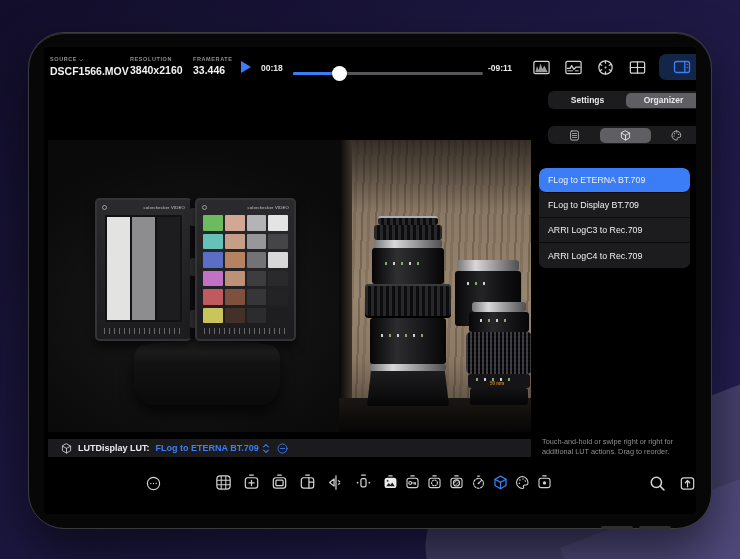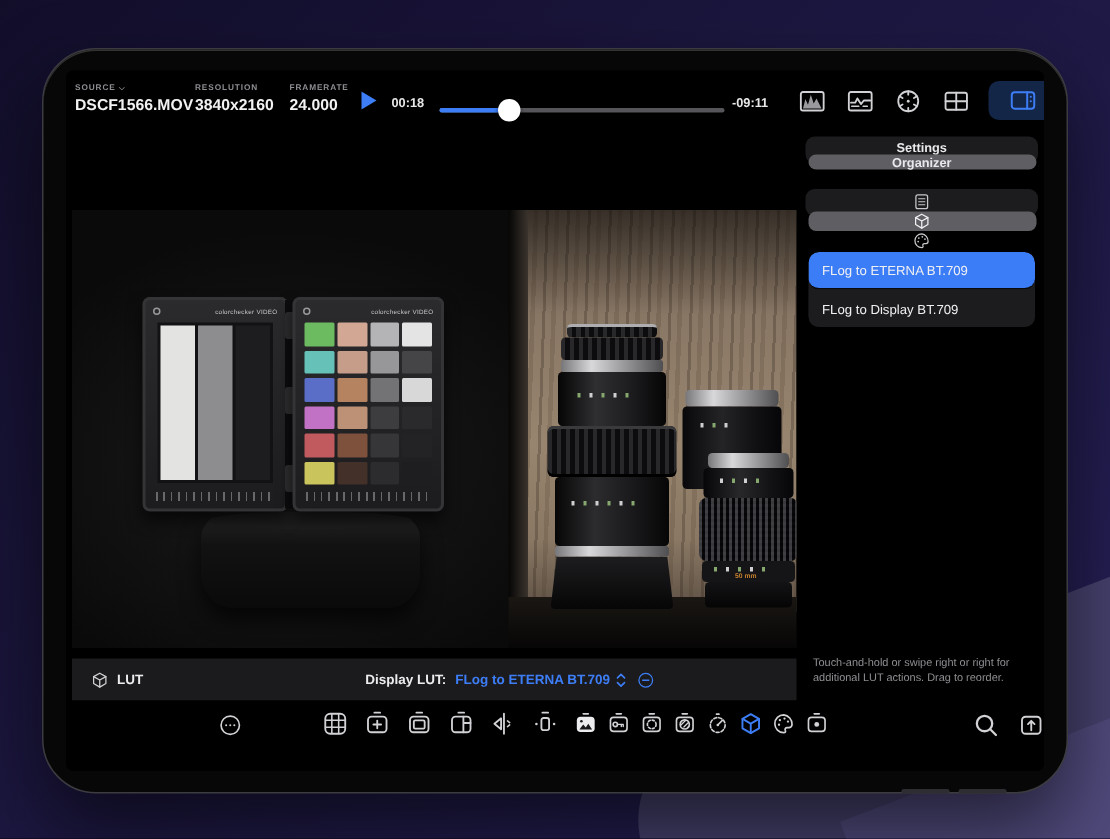--- a/index.html
+++ b/index.html
@@ -34,22 +34,22 @@
   .scopes{position:absolute;left:487px;top:7px;display:flex;align-items:center;gap:11px;}
   .scope-btn{width:21px;height:21px;display:flex;align-items:center;justify-content:center;cursor:pointer;}
   .pill{width:46px;height:26px;border-radius:7px;background:#142648;display:flex;align-items:center;justify-content:center;}
 
   
   svg.ic{display:block;stroke:#d2d2d6;fill:none;stroke-width:1.3;stroke-linecap:round;stroke-linejoin:round;}
   svg.blue{stroke:#3d7ef7;}
 
   
   .sidebar{position:absolute;left:489px;top:42px;width:163px;height:378px;background:#000;}
-  .segctl{position:absolute;left:4px;width:155px;height:18px;background:#1c1c1e;border-radius:6px;
-    display:flex;padding:1.5px;flex-direction:column;}
+  .segctl{position:absolute;left:15px;width:155px;height:18px;background:#1c1c1e;border-radius:6px;
+    display:flex;padding:1.5px;}
   .seg{flex:1;display:flex;align-items:center;justify-content:center;font-size:8.5px;font-weight:700;
     color:#e9e9eb;border-radius:5px;cursor:pointer;}
   .seg.on{background:#5e5e63;}
   .sec-row{position:absolute;left:8px;top:62px;width:148px;display:flex;align-items:center;justify-content:space-between;}
   .sec-title{font-size:8.5px;color:#d9d9dc;}
   .lutlist{position:absolute;left:6px;top:79px;width:151px;border-radius:7px;overflow:hidden;background:#1c1c1e;}
   .lutrow{height:25px;display:flex;align-items:center;padding:0 9px;font-size:8.8px;color:#f0f0f2;
     border-bottom:1px solid #0a0a0a;cursor:pointer;background:#1c1c1e;}
   .lutrow:last-child{border-bottom:none;}
   .lutrow.sel{background:#3b7cf7;border-radius:7px;}
@@ -93,25 +93,25 @@
 
   .seg-sil{background:linear-gradient(90deg,#77777a,#d8d8da 30%,#8d8d90 68%,#4f4f52);}
   .knurl{background:repeating-linear-gradient(90deg,#28282a 0 3px,#0c0c0e 3px 6px);}
   .lenspart{position:absolute;border-radius:3px;}
   .tickrow{position:absolute;display:flex;gap:6px;}
   .tick{width:2px;height:3px;background:#86a86e;}
   .tick.w{background:#cfcfd1;height:2.5px;}
   .lens-label{position:absolute;font-size:4.5px;color:#c9812e;font-weight:700;}
 
   
-  .lutbar{position:absolute;left:4px;top:350px;width:483px;height:28px;background:#1b1b1d;
+  .lutbar{position:absolute;left:4px;top:350px;width:483px;height:18px;background:#1b1b1d;
     display:flex;align-items:center;}
   .lutbar .left{display:flex;align-items:center;gap:5px;margin-left:12px;}
   .lutbar .left span{font-size:9px;color:#ececee;font-weight:600;}
-  .lutbar .center{display:flex;align-items:center;gap:6px;margin-left:148px;}
+  .lutbar .center{display:flex;align-items:center;gap:6px;}
   .dl-label{font-size:9px;color:#ececee;font-weight:600;}
   .dl-value{font-size:9px;color:#3d7ef7;font-weight:600;display:flex;align-items:center;gap:3px;cursor:pointer;}
 
   
   .toolbar{position:absolute;left:0;top:420px;width:652px;height:47px;background:#000;}
   .mode-select{position:absolute;left:9px;top:6px;width:85px;height:20px;border:1px solid #3a3a3d;
     border-radius:6px;display:flex;align-items:center;padding:0 6px;cursor:pointer;background:#161618;}
   .mode-select span{font-size:9px;color:#f0f0f2;flex:1;}
   .more-btn{position:absolute;left:101px;top:8px;cursor:pointer;}
   .tgroupA{position:absolute;left:170px;top:6px;display:flex;gap:9px;}
@@ -136,21 +136,21 @@
         <div class="meta" style="left:6px;">
           <div class="lab"><span>SOURCE</span> <span style="font-size:5px;">⌵</span></div>
           <div class="val">DSCF1566.MOV</div>
         </div>
         <div class="meta" style="left:86px;text-decoration:underline;">
           <div class="lab">RESOLUTION</div>
           <div class="val">3840x2160</div>
         </div>
         <div class="meta" style="left:149px;">
           <div class="lab">FRAMERATE</div>
-          <div class="val">24.000</div>
+          <div class="val">33.446</div>
         </div>
         <div class="play"></div>
         <div class="tcode" style="left:217px;">00:18</div>
         <div class="slider">
           <div class="fill" id="slider-fill" style="width: 24%;"></div>
           <div class="knob" id="slider-knob" style="left: calc(24% - 7px);"></div>
         </div>
         <div class="tcode" style="left:444px;">-09:11</div>
 
         <div class="scopes">
@@ -362,20 +362,22 @@
               <circle cx="13.3" cy="8.3" r="0.9" fill="#c7c7cc" stroke="none"></circle>
               <circle cx="6.3" cy="10.8" r="0.9" fill="#c7c7cc" stroke="none"></circle>
             </svg>
           </div>
         </div>
 
 
         <div class="lutlist">
           <div class="lutrow sel">FLog to ETERNA BT.709</div>
           <div class="lutrow">FLog to Display BT.709</div>
+          <div class="lutrow">ARRI LogC3 to Rec.709</div>
+          <div class="lutrow">ARRI LogC4 to Rec.709</div>
         </div>
 
         <div class="hint">Touch-and-hold or swipe right or right for additional LUT actions. Drag to reorder.</div>
       </div>
 
       <div class="toolbar">
         <div class="more-btn">
           <svg class="ic" width="17" height="17" viewBox="0 0 20 20">
             <circle cx="10" cy="10" r="7.2"></circle>
             <circle cx="6.8" cy="10" r="0.8" fill="#d2d2d6" stroke="none"></circle>

